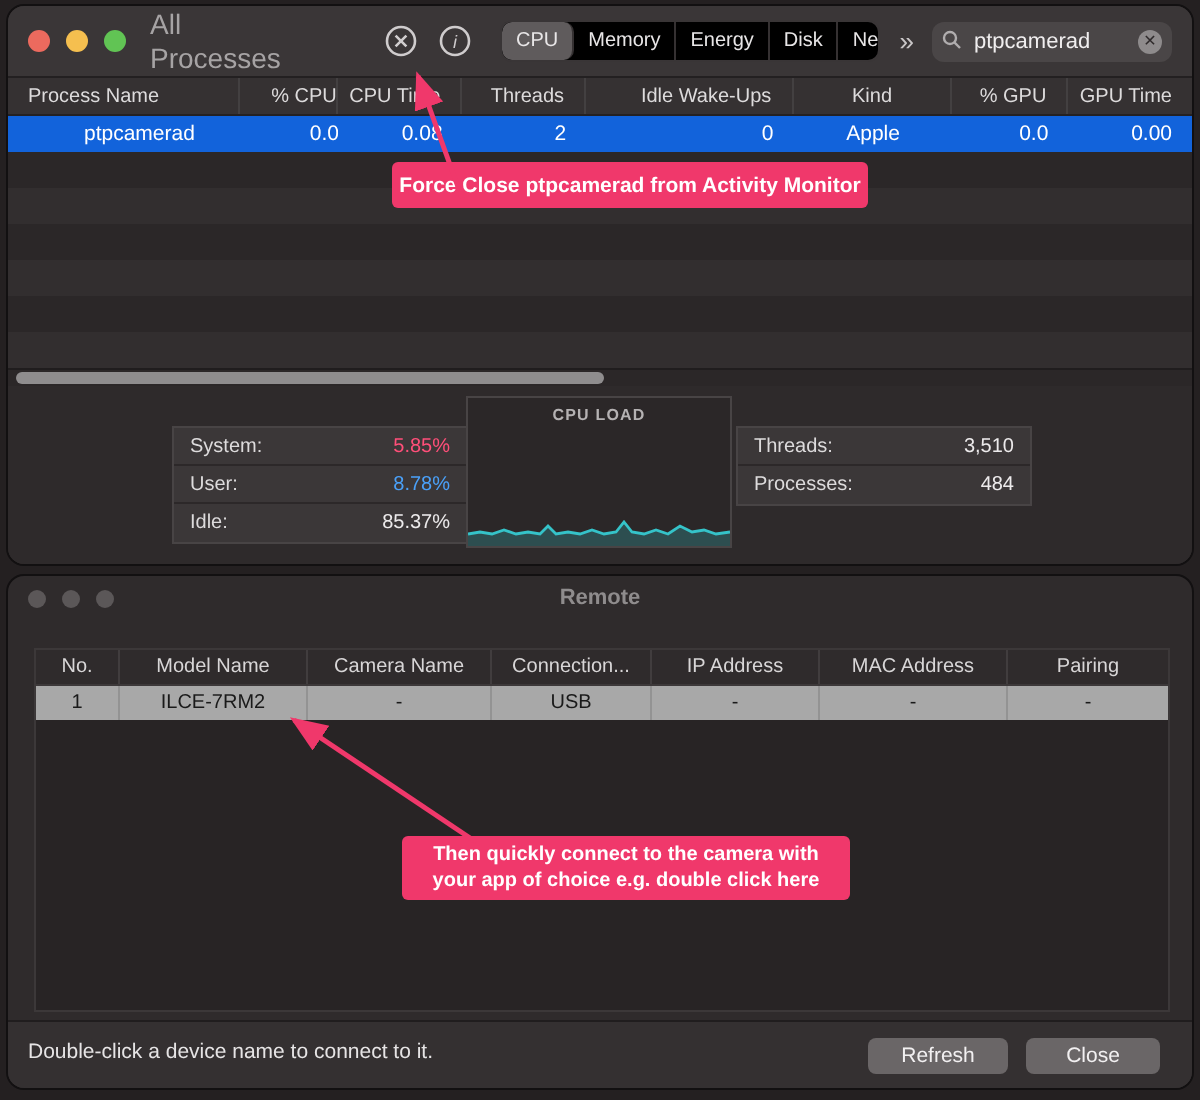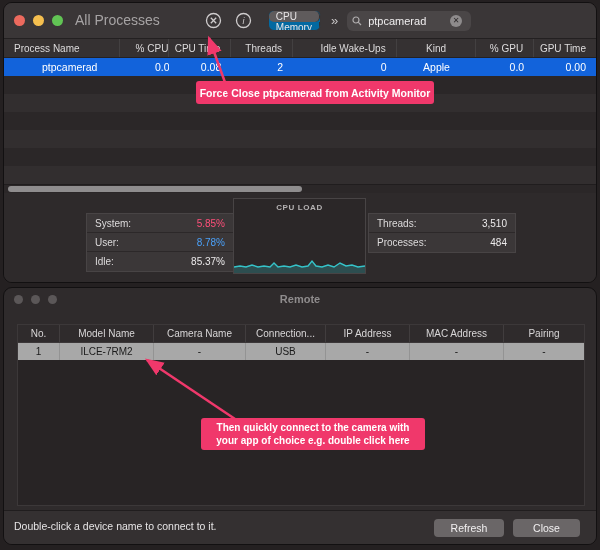--- a/index.html
+++ b/index.html
@@ -13,21 +13,21 @@
   .traffic{display:flex;gap:8px;align-items:center;}
   .dot{width:11px;height:11px;border-radius:50%;display:inline-block;}
   .dot.red{background:#ec6a5e;}
   .dot.yellow{background:#f5bf4f;}
   .dot.green{background:#61c454;}
   .titles{margin-left:12px;line-height:1.15;}
   .wtitle{font-size:11px;font-weight:bold;color:#eceaeb;}
   .wsub{font-size:14px;color:#a6a3a4;}
   .tool-icon{margin-left:10px;display:inline-flex;align-items:center;justify-content:center;width:20px;height:20px;color:#cfcccd;}
   .tool-icon.first{margin-left:44px;}
-  .segmented{margin-left:14px;display:flex;background:#0369a1;border-radius:6px;height:21px;overflow:hidden;border:1px solid #393536;flex-direction:column;}
+  .segmented{margin-left:14px;display:flex;background:#000000;border-radius:6px;height:21px;overflow:hidden;border:1px solid #393536;}
   .segment{font-size:10px;color:#e8e6e7;padding:0 7px;display:flex;align-items:center;border:none;background:transparent;border-right:1px solid #353132;cursor:default;}
   .segment:last-child{border-right:none;}
   .segment.selected{background:#5f5b5c;border-radius:5px;}
   .chevrons{margin-left:10px;color:#c9c6c7;font-size:13px;}
   .searchbox{margin-left:9px;display:flex;align-items:center;background:#4a4647;border-radius:6px;height:20px;padding:0 5px;width:124px;}
   .searchbox input{background:transparent;border:none;outline:none;color:#f0eeef;font-size:11px;width:84px;margin-left:4px;}
   .clear-btn{width:12px;height:12px;border-radius:50%;background:#8e8b8c;color:#2e2a2b;font-size:8px;line-height:12px;text-align:center;font-weight:bold;}
 
   .amrow{display:flex;align-items:center;flex:none;}
   .amrow > div{height:100%;display:flex;align-items:center;overflow:hidden;white-space:nowrap;}

